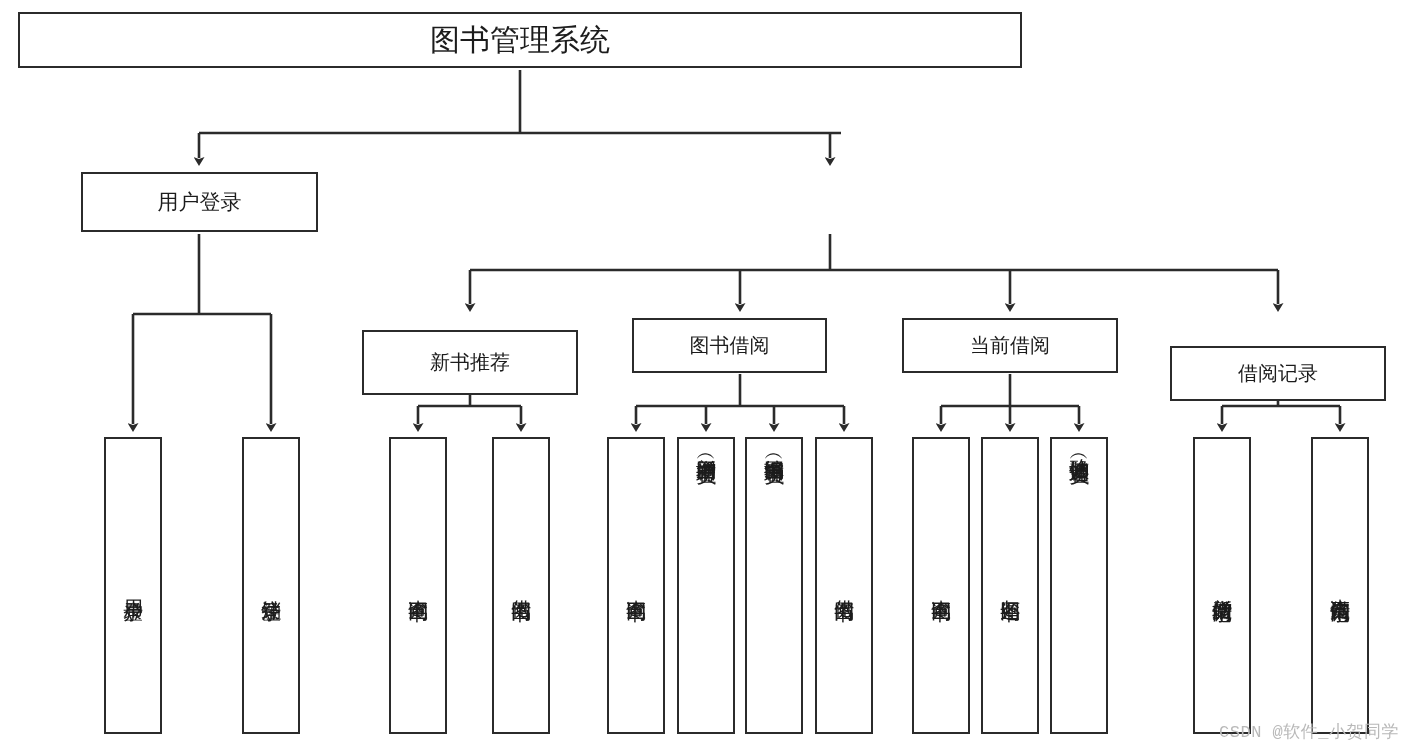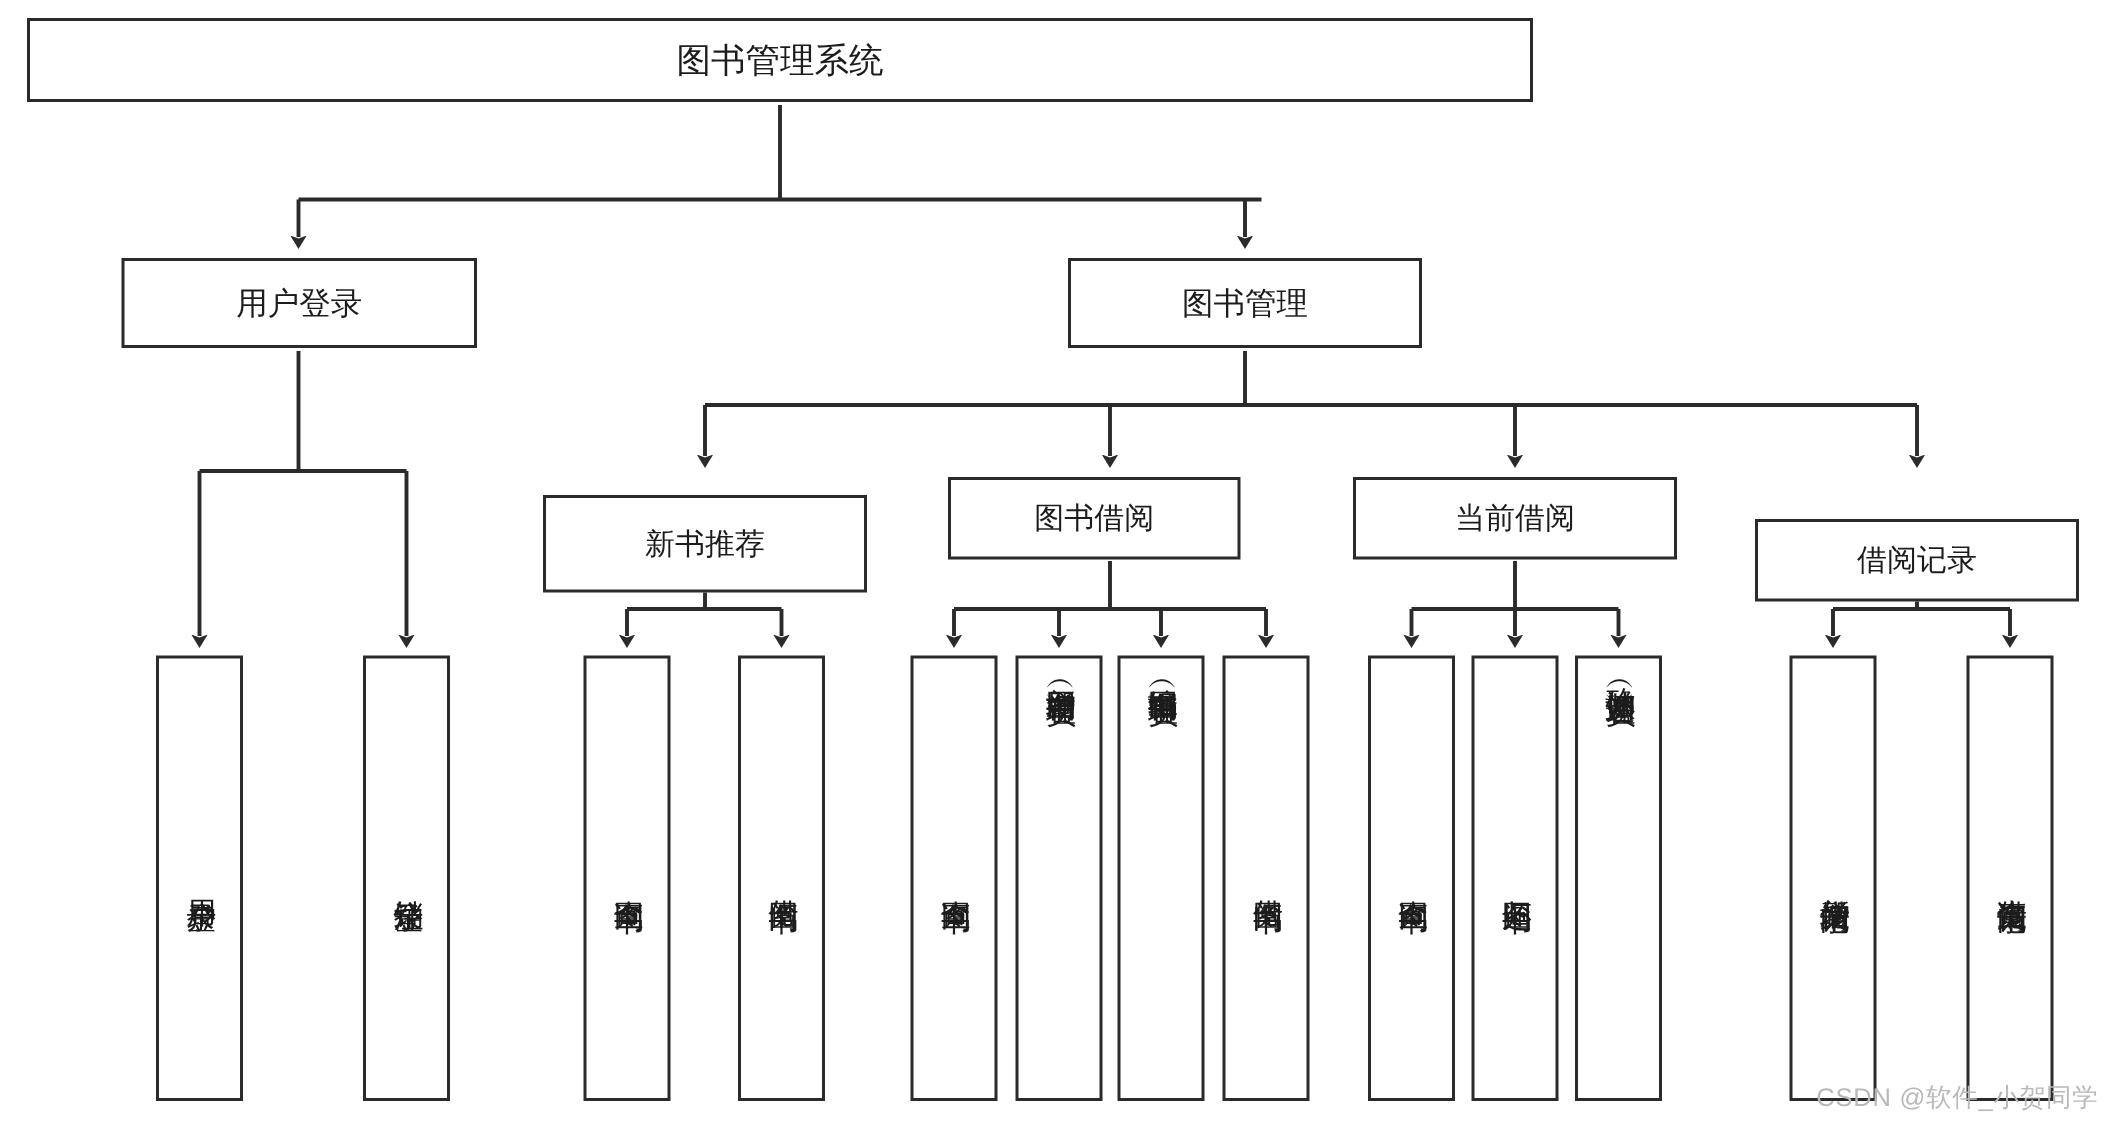--- a/index.html
+++ b/index.html
@@ -30,21 +30,21 @@
     box-sizing: border-box;
     border: 2.5px solid #2b2b2b;
     background: #ffffff;
     display: flex;
     align-items: center;
     justify-content: center;
     color: #1c1c1c;
     z-index: 2;
   }
   .node.root {
-    font-size: 23px;
+    font-size: 30px;
     font-family: Liberation Mono, monospace;
   }
   .node.level2 {
     font-size: 21px;
   }
   .node.level3 {
     font-size: 20px;
   }
   
   .node.leaf {
@@ -64,20 +64,21 @@
   }
   .watermark {
     position: absolute;
     right: 6px;
     bottom: 4px;
     font-size: 17px;
     color: #b9b9b9;
     letter-spacing: 0.5px;
     z-index: 5;
     white-space: nowrap;
+    font-family: Liberation Mono, monospace;
   }
 </style>
 </head>
 <body>
 
 <div id="canvas">
 
   <svg id="connectors" viewBox="0 0 1405 747" xmlns="http://www.w3.org/2000/svg">
     <defs>
       <marker id="arrow" markerWidth="9" markerHeight="11" refX="1" refY="5.5" orient="auto" markerUnits="userSpaceOnUse">
@@ -128,23 +129,20 @@
     </g>
   </svg>
 
   <div class="node root" style="left:18px; top:12px; width:1004px; height:56px;">
     <span>图书管理系统</span>
   </div>
 
   <div class="node level2" style="left:81px; top:172px; width:237px; height:60px;">
     <span>用户登录</span>
   </div>
-  <div class="node level2" style="left:712px; top:172px; width:236px; height:60px;">
-    <span>图书管理</span>
-  </div>
 
   <div class="node level3" style="left:362px; top:330px; width:216px; height:65px;">
     <span>新书推荐</span>
   </div>
   <div class="node level3" style="left:632px; top:318px; width:195px; height:55px;">
     <span>图书借阅</span>
   </div>
   <div class="node level3" style="left:902px; top:318px; width:216px; height:55px;">
     <span>当前借阅</span>
   </div>

